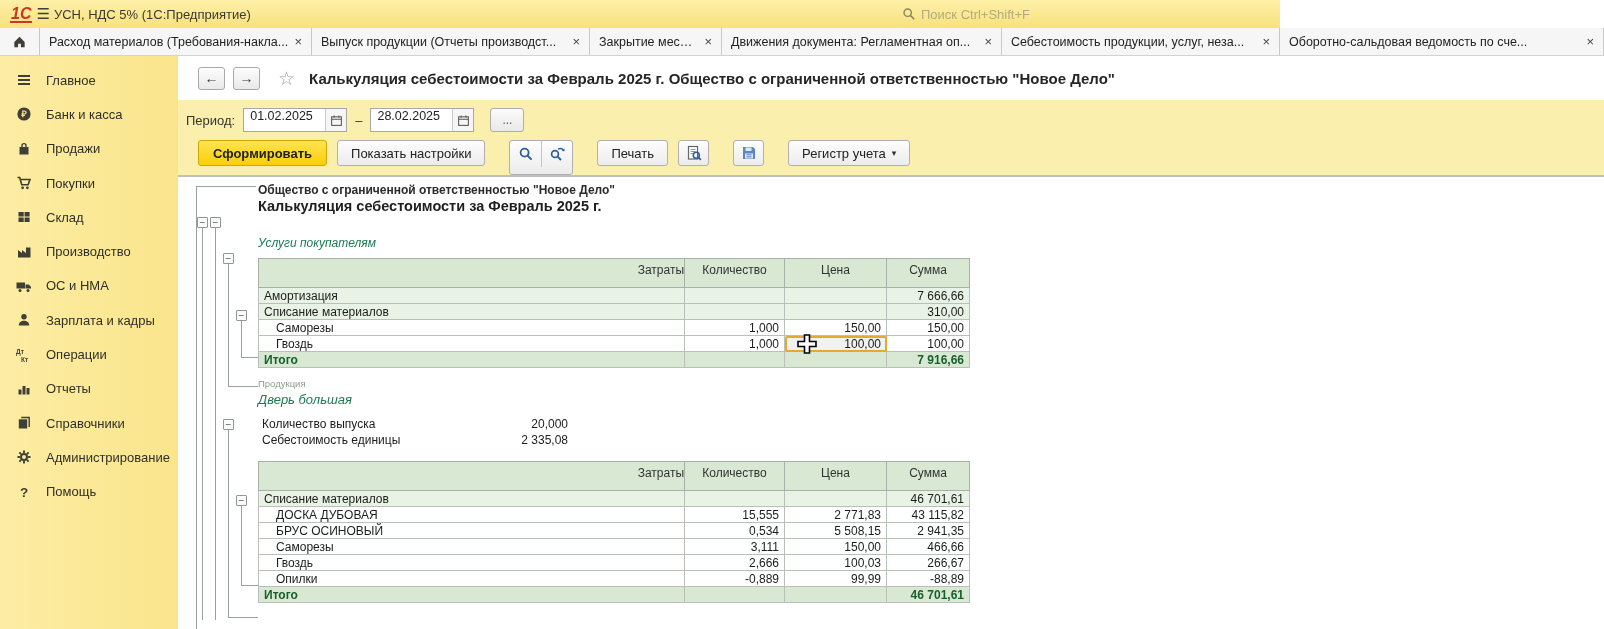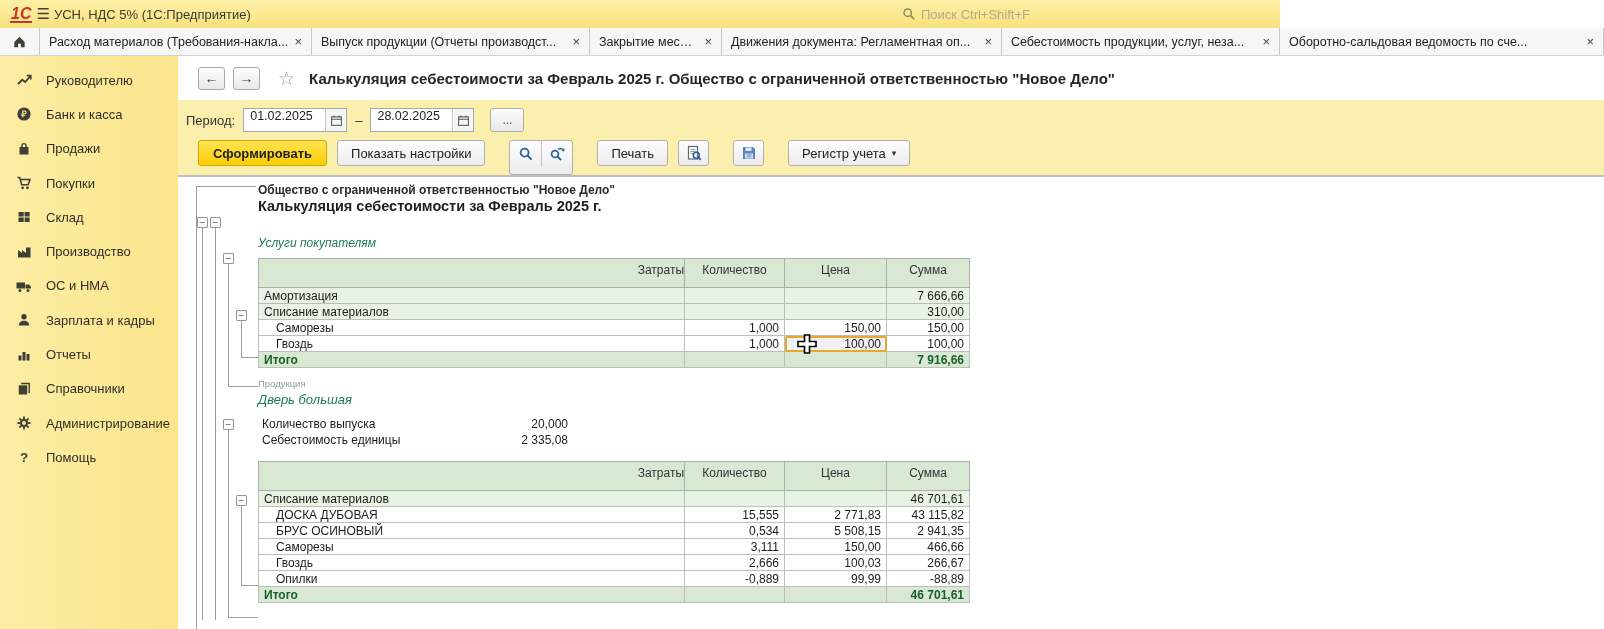--- a/index.html
+++ b/index.html
@@ -141,26 +141,25 @@
   </div>
     <div class="tab w6">
     <span class="tab-label">Оборотно-сальдовая ведомость по сче...</span>
     <span class="tab-close">×</span>
   </div>
   </div>
 
 <div class="sidebar">
     <div class="side-item">
     <span class="side-icn">
-        <svg width="17" height="16" viewBox="0 0 17 16">
-          <path d="M2 12l4.2-4.2 3 2.2L14 4.5" fill="none" stroke="#3f3f35" stroke-width="1.9"></path>
-          <path d="M10.8 3.6h4v4" fill="none" stroke="#3f3f35" stroke-width="1.6"></path>
-        </svg>
-      </span>
-    <span class="side-label">Руководителю</span>
+        <svg width="16" height="16" viewBox="0 0 16 16">
+          <path d="M2 4h12M2 8h12M2 12h12" stroke="#3f3f35" stroke-width="1.8"></path>
+        </svg>
+      </span>
+    <span class="side-label">Главное</span>
   </div>
     <div class="side-item">
     <span class="side-icn">
         <svg width="16" height="16" viewBox="0 0 16 16">
           <circle cx="8" cy="8" r="6.6" fill="#3f3f35"></circle>
           <text x="8" y="11.3" text-anchor="middle" font-size="9" font-family="Liberation Sans,sans-serif" fill="#fae58c" font-weight="bold">₽</text>
         </svg>
       </span>
     <span class="side-label">Банк и касса</span>
   </div>
@@ -211,20 +210,29 @@
     <span class="side-label">ОС и НМА</span>
   </div>
     <div class="side-item">
     <span class="side-icn">
         <svg width="16" height="16" viewBox="0 0 16 16">
           <circle cx="8" cy="4.8" r="2.7" fill="#3f3f35"></circle>
           <path d="M2.8 13.5c0-3.1 2.3-4.7 5.2-4.7s5.2 1.6 5.2 4.7z" fill="#3f3f35"></path>
         </svg>
       </span>
     <span class="side-label">Зарплата и кадры</span>
+  </div>
+    <div class="side-item">
+    <span class="side-icn">
+        <svg width="18" height="16" viewBox="0 0 18 16">
+          <text x="1" y="7" font-size="6.5" font-family="Liberation Sans,sans-serif" fill="#3f3f35" font-weight="bold">Дт</text>
+          <text x="6" y="14.5" font-size="6.5" font-family="Liberation Sans,sans-serif" fill="#3f3f35" font-weight="bold">Кт</text>
+        </svg>
+      </span>
+    <span class="side-label">Операции</span>
   </div>
     <div class="side-item">
     <span class="side-icn">
         <svg width="16" height="16" viewBox="0 0 16 16">
           <rect x="2.5" y="8.5" width="3" height="5" fill="#3f3f35"></rect>
           <rect x="6.5" y="5" width="3" height="8.5" fill="#3f3f35"></rect>
           <rect x="10.5" y="7" width="3" height="6.5" fill="#3f3f35"></rect>
         </svg>
       </span>
     <span class="side-label">Отчеты</span>

